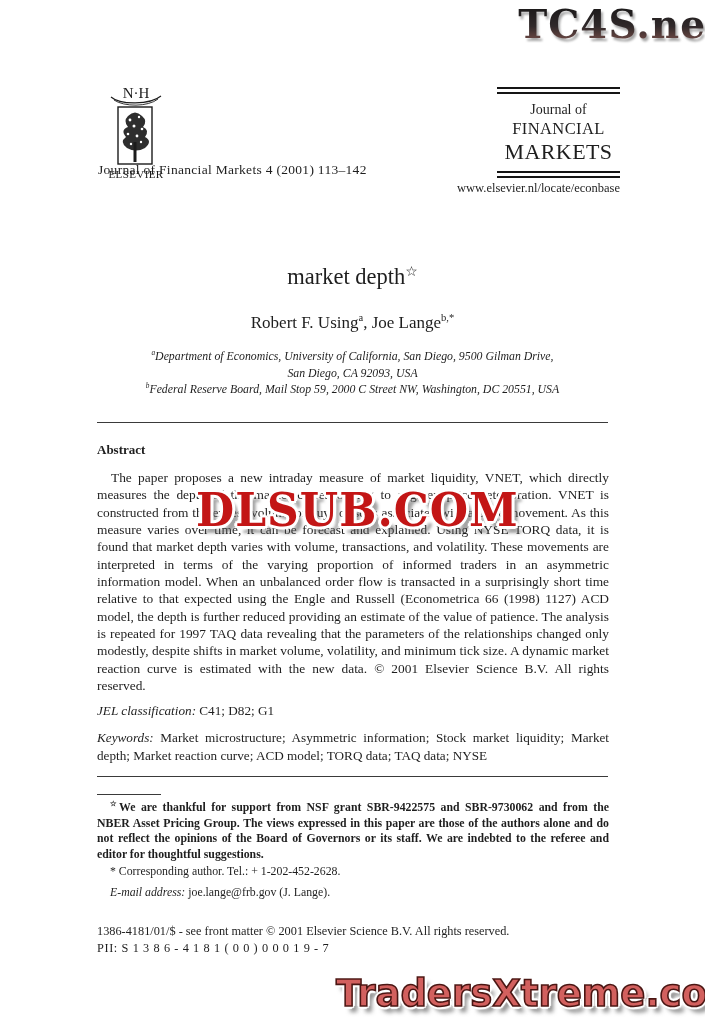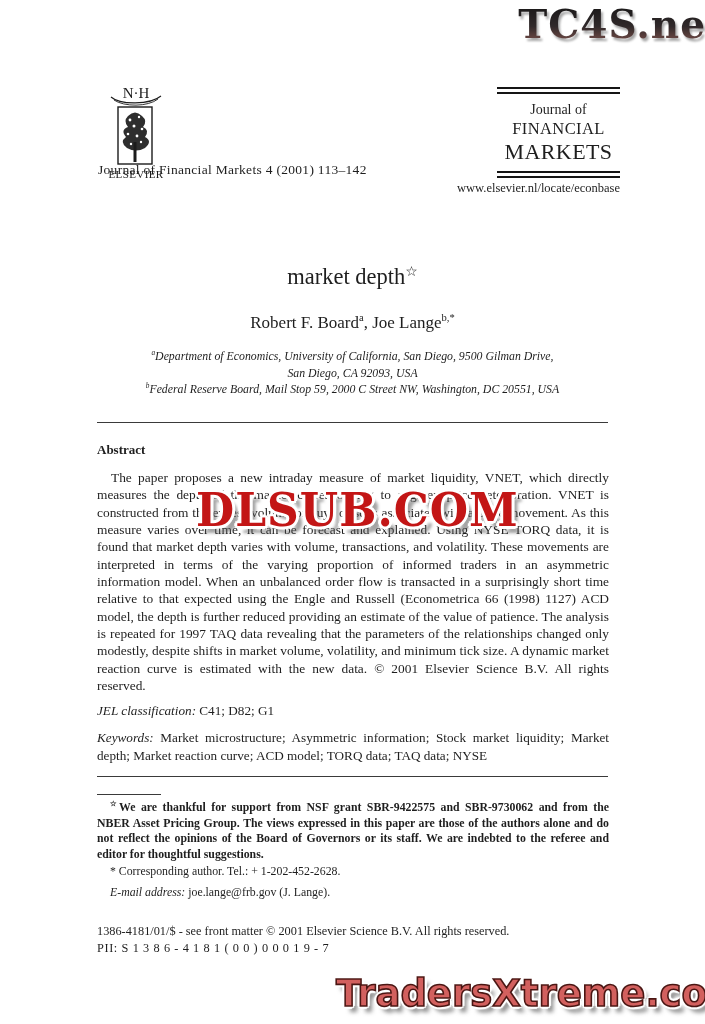--- a/index.html
+++ b/index.html
@@ -171,21 +171,21 @@
     <span class="l2">FINANCIAL</span>
     <span class="l3">MARKETS</span>
   </div>
   <div class="jurl">www.elsevier.nl/locate/econbase</div>
 
   <h1 class="title"><br>
     <span>market depth</span><sup>☆</sup>
   </h1>
 
   <div class="authors">
-    <span>Robert F. Board</span><sup>a</sup><span>, Joe Lange</span><sup>b,*</sup>
+    <span>Robert F. Using</span><sup>a</sup><span>, Joe Lange</span><sup>b,*</sup>
   </div>
 
   <div class="affils">
     <div><sup>a</sup><span>Department of Economics, University of California, San Diego, 9500 Gilman Drive,</span></div>
     <div>San Diego, CA 92093, USA</div>
     <div><sup>b</sup><span>Federal Reserve Board, Mail Stop 59, 2000 C Street NW, Washington, DC 20551, USA</span></div>
   </div>
 
   <div class="rule rule-top"></div>
 

